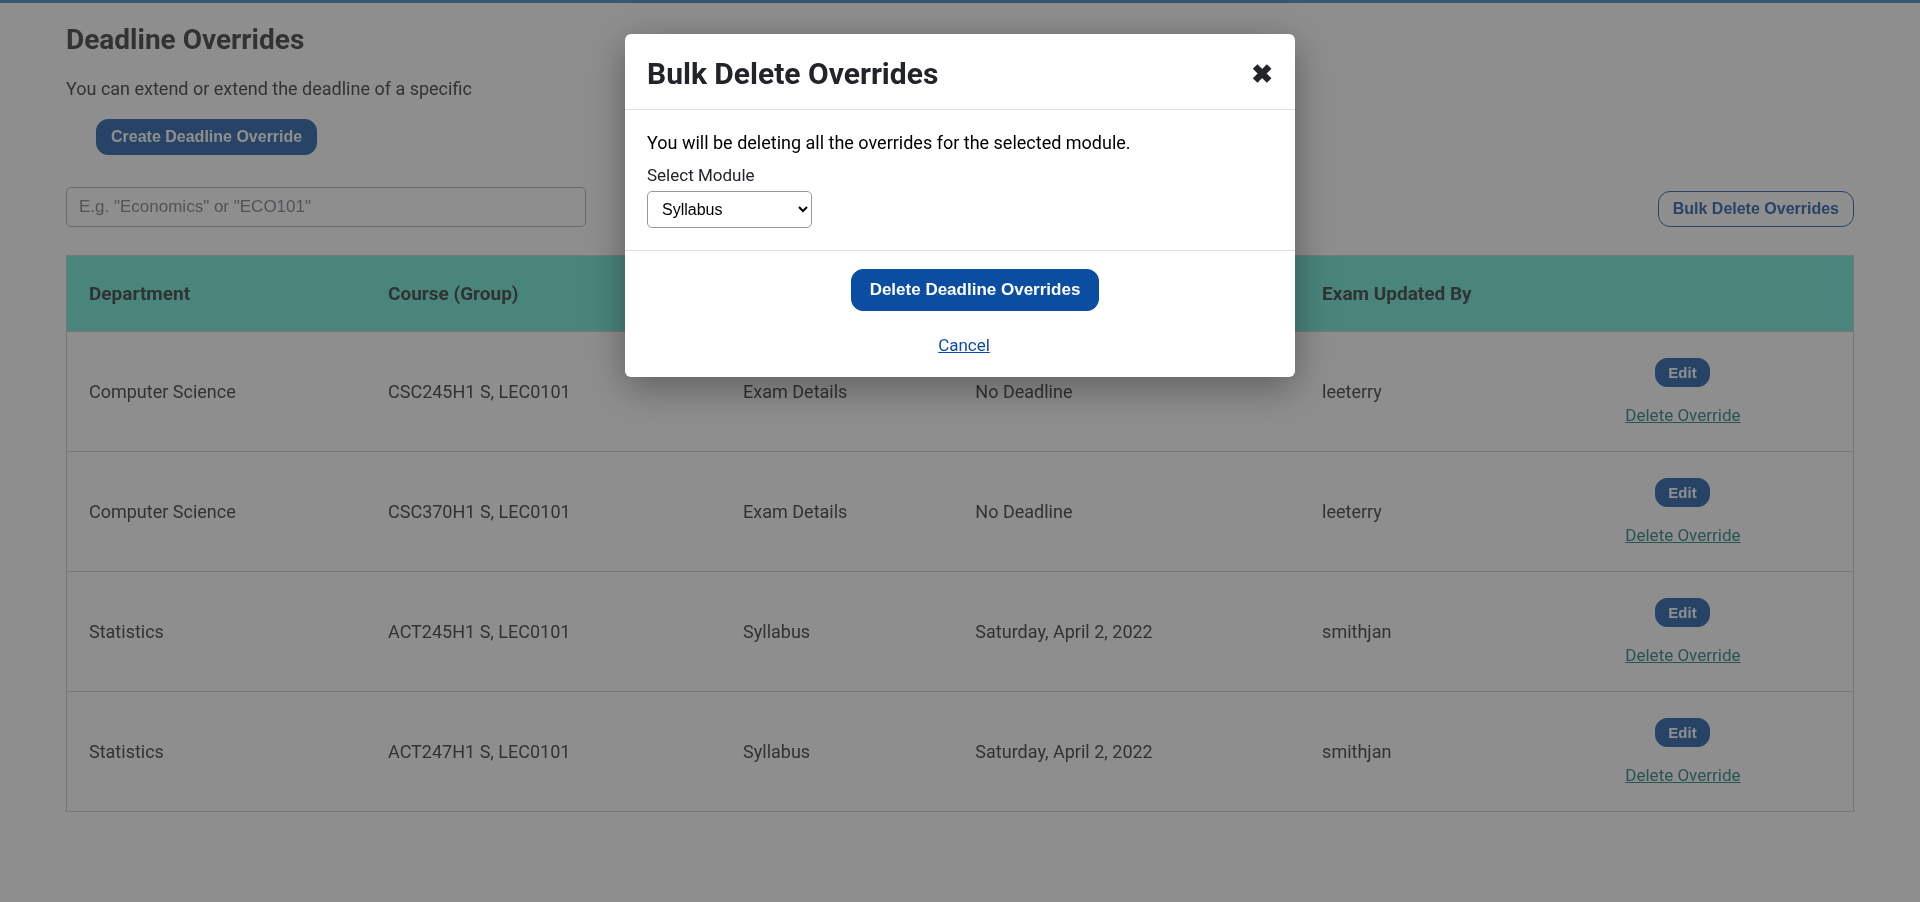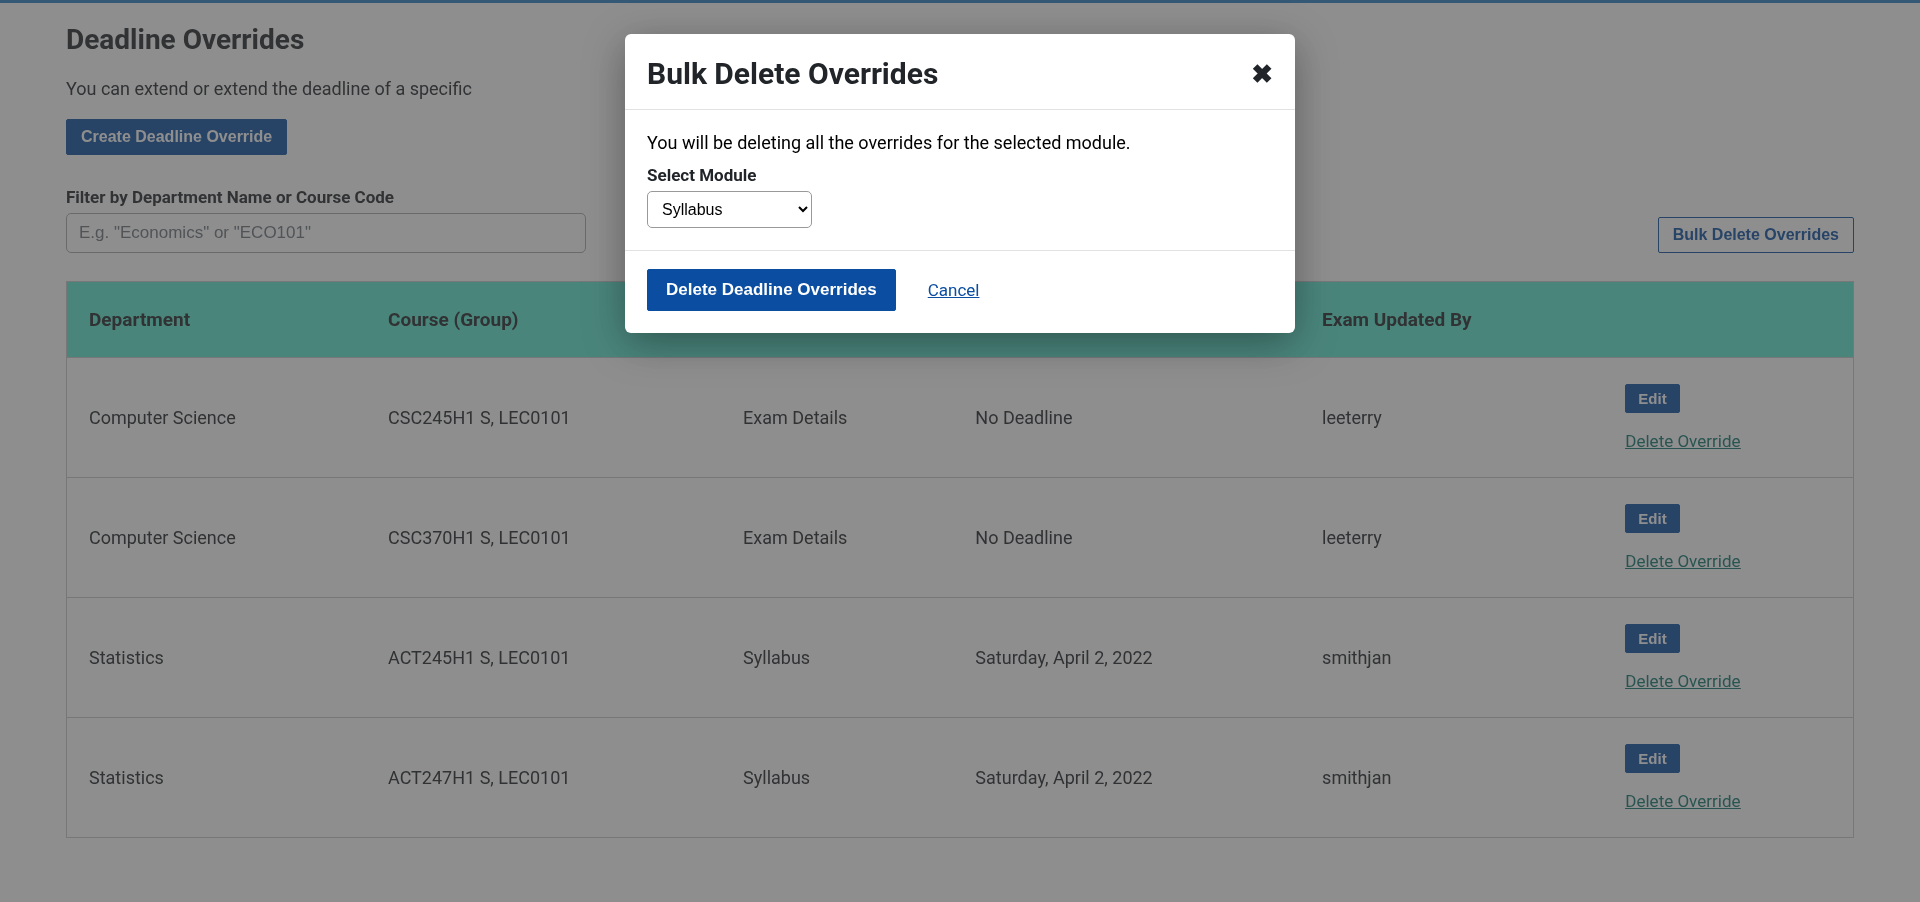--- a/index.html
+++ b/index.html
@@ -22,24 +22,25 @@
     .page-desc {
       font-size: 18px;
       color: #212529;
       margin-bottom: 20px;
     }
     .btn {
       display: inline-block;
       padding: 8px 14px;
       font-size: 16px;
       font-weight: 600;
-      border-radius: 2px;
+      border-radius: 12px;
       border: 1px solid transparent;
       cursor: pointer;
       text-align: left;
+      margin-left: 30px;
     }
     .btn-primary {
       background: #0a4da1;
       color: #fff;
       border-color: #0a4da1;
     }
     .btn-outline-primary {
       background: #fff;
       color: #0a4da1;
       border-color: #0a4da1;
@@ -142,38 +143,39 @@
     .modal-body {
       padding: 22px;
     }
     .modal-body p {
       font-size: 18px;
       color: #000000;
       margin-bottom: 12px;
     }
     .modal-label {
       display: block;
-      font-weight: 700;
+      font-weight: 400;
       font-size: 17px;
       margin-bottom: 6px;
     }
     .modal-select {
       width: 165px;
       padding: 8px 10px;
       font-size: 16px;
       border: 1px solid #999;
       border-radius: 5px;
       background: #fff;
     }
     .modal-footer {
       padding: 18px 22px 22px 22px;
       border-top: 1px solid #e2e2e2;
       display: flex;
       align-items: center;
       gap: 24px;
+      flex-direction: column;
     }
     .modal-footer .btn-primary {
       font-size: 17px;
       padding: 10px 18px;
     }
     .cancel-link {
       color: #0a4da1;
       text-decoration: underline;
       font-size: 17px;
       cursor: pointer;
@@ -186,21 +188,20 @@
 <div class="page-wrap">
 
   <h1 class="page-title">Deadline Overrides</h1>
 
   <p class="page-desc">You can extend or extend the deadline of a specific</p>
 
   <button class="btn btn-primary">Create Deadline Override</button>
 
   <div class="filter-row">
     <div class="filter-left">
-      <label class="filter-label">Filter by Department Name or Course Code</label>
       <input type="text" class="filter-input" placeholder="E.g. &quot;Economics&quot; or &quot;ECO101&quot;" style="">
     </div>
     <div>
       <button class="btn btn-outline-primary">Bulk Delete Overrides</button>
     </div>
   </div>
 
   <table class="override-table">
     <thead>
       <tr>

